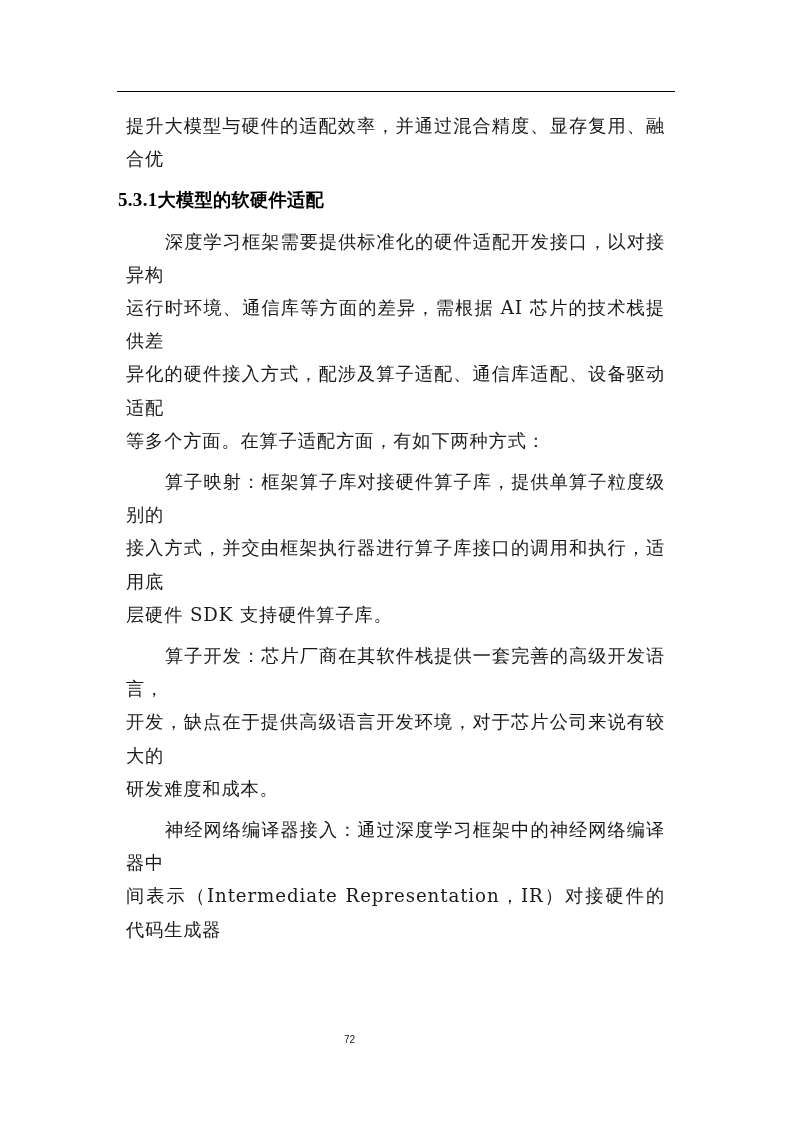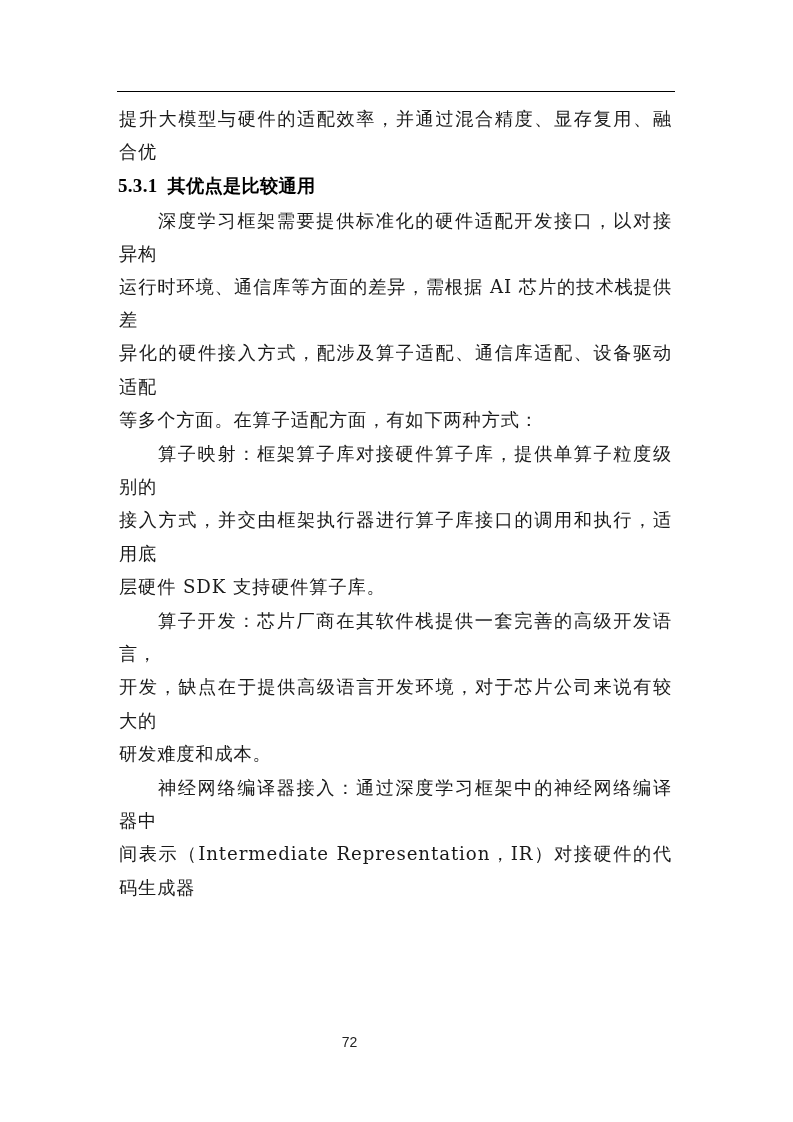--- a/index.html
+++ b/index.html
@@ -2,42 +2,42 @@
 <html><head>
 <meta charset="utf-8">
 <style>
   html, body { margin: 0; padding: 0; background: #ffffff; }
   body { width: 793px; height: 1122px; position: relative; overflow: hidden;
          font-family: "DejaVu Serif", "Liberation Serif", serif; color: #1a1a1a; }
   .rule { position: absolute; left: 117px; top: 91px; width: 558px; height: 0;
           border-top: 1.3px solid #000; }
   .body { position: absolute; left: 118px; top: 101px; width: 555px; }
   .line-block { font-size: 18.2px; line-height: 33.2px; text-align: justify;
-                text-align-last: left; margin: 1px; letter-spacing: 0.9px; }
+                text-align-last: left; margin: 8px; letter-spacing: 0.9px; }
   .noindent { text-indent: 0; }
   .heading { font-weight: bold; font-size: 18.2px; line-height: 33.2px; margin: 0;
              letter-spacing: 0.3px; color: #000; }
-  .heading .num { margin-right: 10px; font-family: "Liberation Serif", serif; font-size: 19px; }
+  .heading .num { font-family: "Liberation Serif", serif; font-size: 19px; }
   .page-num { position: absolute; left: 0; width: 699px; top: 1034px; text-align: center;
-              font-family: "Liberation Sans", sans-serif; font-size: 14px; color: #222; }
+              font-family: "Liberation Sans", sans-serif; font-size: 10px; color: #222; }
   .ln { display: block; }
 </style>
 </head>
 <body>
 
 <div class="rule"></div>
 
 <div class="body">
 
   <p class="line-block noindent">
     <span class="ln">提升大模型与硬件的适配效率，并通过混合精度、显存复用、融合优</span>
   </p>
 
   <h3 class="heading">
-    <span class="num">5.3.1</span><span>其优点是比较通用</span>
+    <span class="num">5.3.1</span><span>大模型的软硬件适配</span>
   </h3>
 
   <p class="line-block">
     <span class="ln" style="text-indent:39px">深度学习框架需要提供标准化的硬件适配开发接口，以对接异构</span>
     <span class="ln">运行时环境、通信库等方面的差异，需根据 AI 芯片的技术栈提供差</span>
     <span class="ln">异化的硬件接入方式，配涉及算子适配、通信库适配、设备驱动适配</span>
     <span class="ln">等多个方面。在算子适配方面，有如下两种方式：</span>
   </p>
 
   <p class="line-block">

